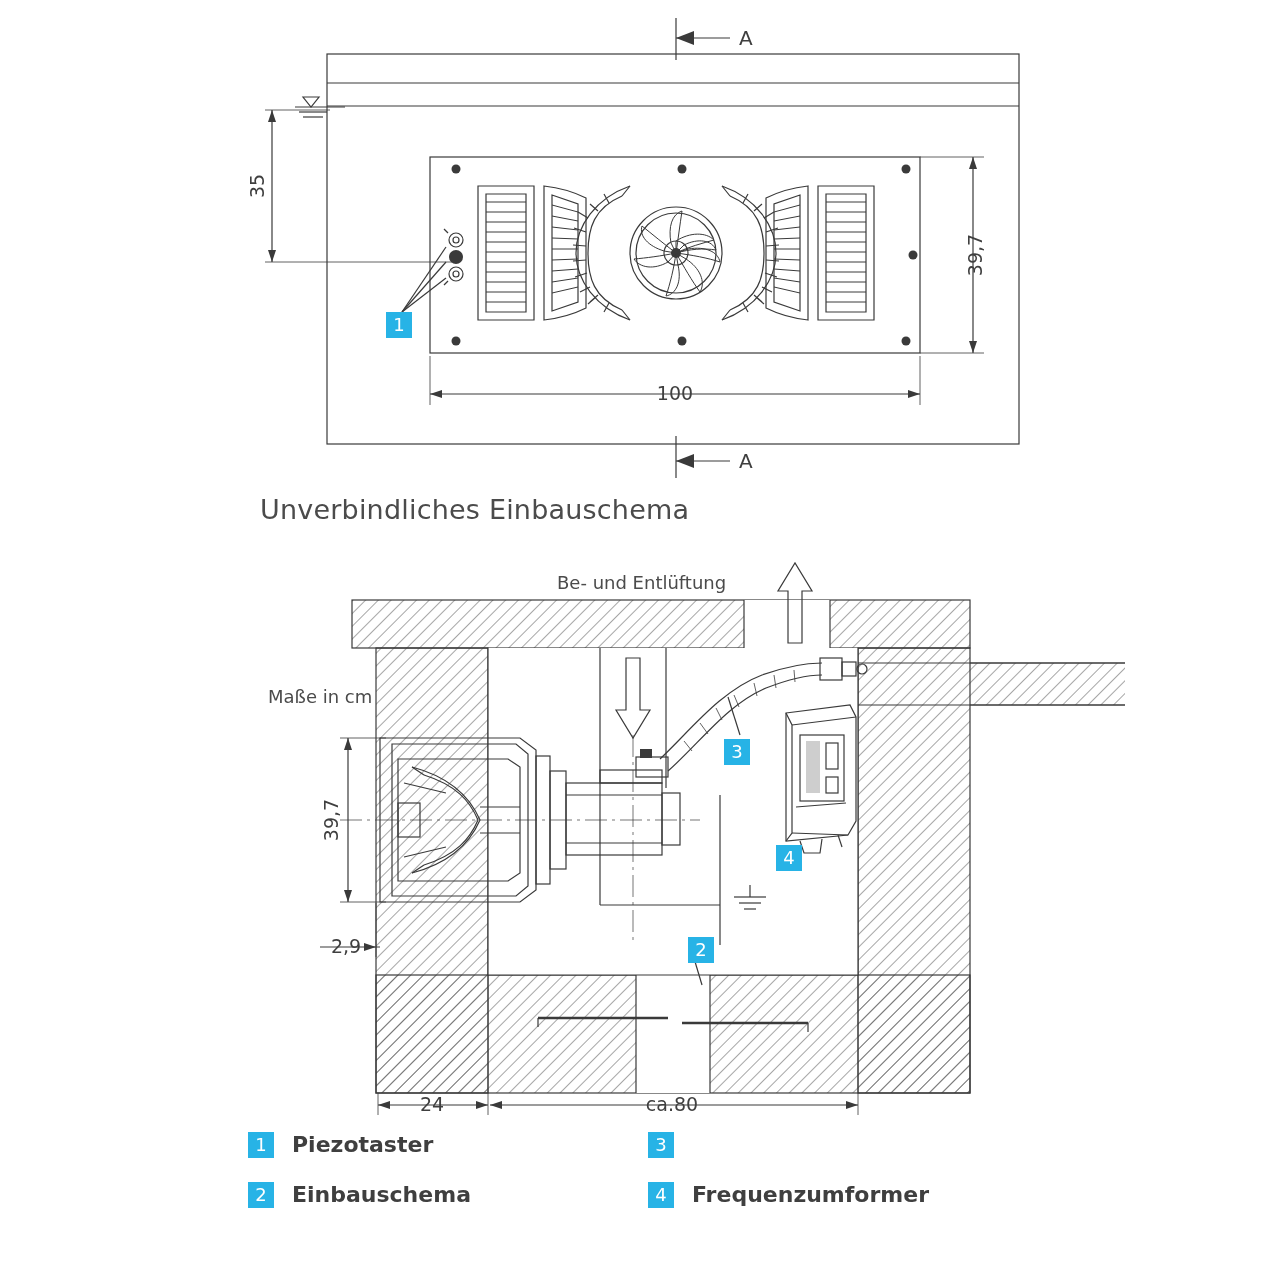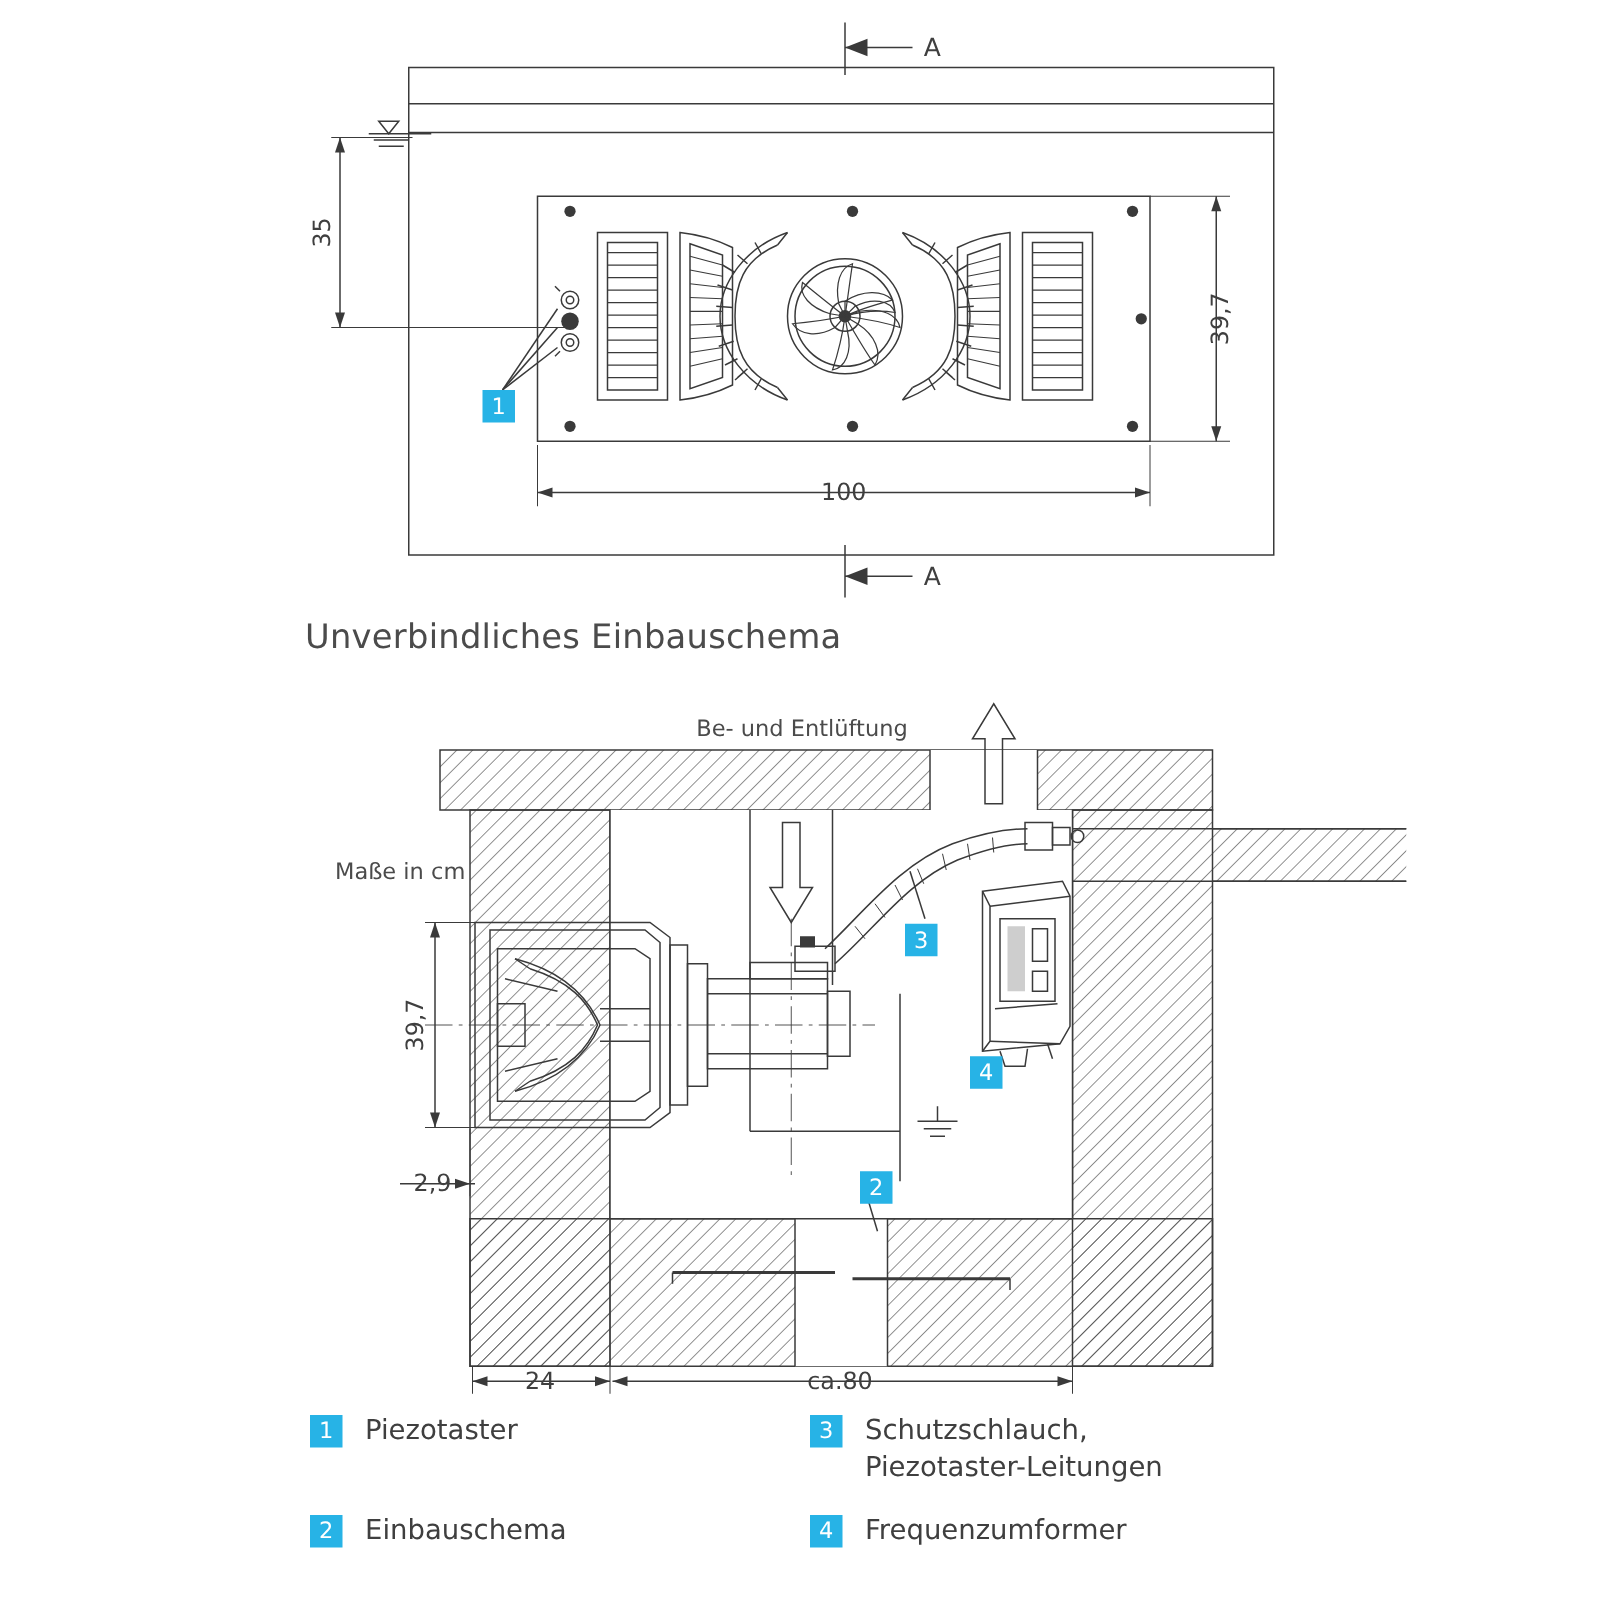--- a/index.html
+++ b/index.html
@@ -39,20 +39,21 @@
     letter-spacing: 0.2px;
   }
   .small-note {
     font-size: 18px;
     fill: #4b4b4b;
   }
   .legend-text {
     font-size: 22px;
     color: #3f3f3f;
     line-height: 30px;
+    font-weight: bold;
   }
   .badge {
     display: inline-block;
     background: #27b3e6;
     color: #ffffff;
     font-size: 18px;
     width: 26px;
     height: 26px;
     line-height: 26px;
     text-align: center;
@@ -75,21 +76,21 @@
   }
   .legend-col {
     display: flex;
     align-items: flex-start;
     width: 440px;
   }
   .legend-col .badge { margin-right: 18px; flex: 0 0 auto; margin-top: 2px; }
 
   .caption-block {
     position: absolute;
-    left: 244px;
+    left: 260px;
     top: 494px;
   }
 </style>
 </head>
 <body>
 
 <div class="page">
 
   <svg class="abs" style="left:0;top:0;" width="1280" height="490">
     <g fill="none" stroke="#3a3a3a" stroke-width="1.2">
@@ -457,24 +458,20 @@
   </svg>
 
   <div class="legend">
     <div class="legend-row">
       <div class="legend-col">
         <span class="badge">1</span>
         <span class="legend-text">Piezotaster</span>
       </div>
       <div class="legend-col">
         <span class="badge">3</span>
-        <span class="legend-text">
-          <span>Schutzschlauch,</span><br>
-          <span>Piezotaster-Leitungen</span>
-        </span>
       </div>
     </div>
     <div class="legend-row">
       <div class="legend-col">
         <span class="badge">2</span>
         <span class="legend-text">Einbauschema</span>
       </div>
       <div class="legend-col">
         <span class="badge">4</span>
         <span class="legend-text">Frequenzumformer</span>

